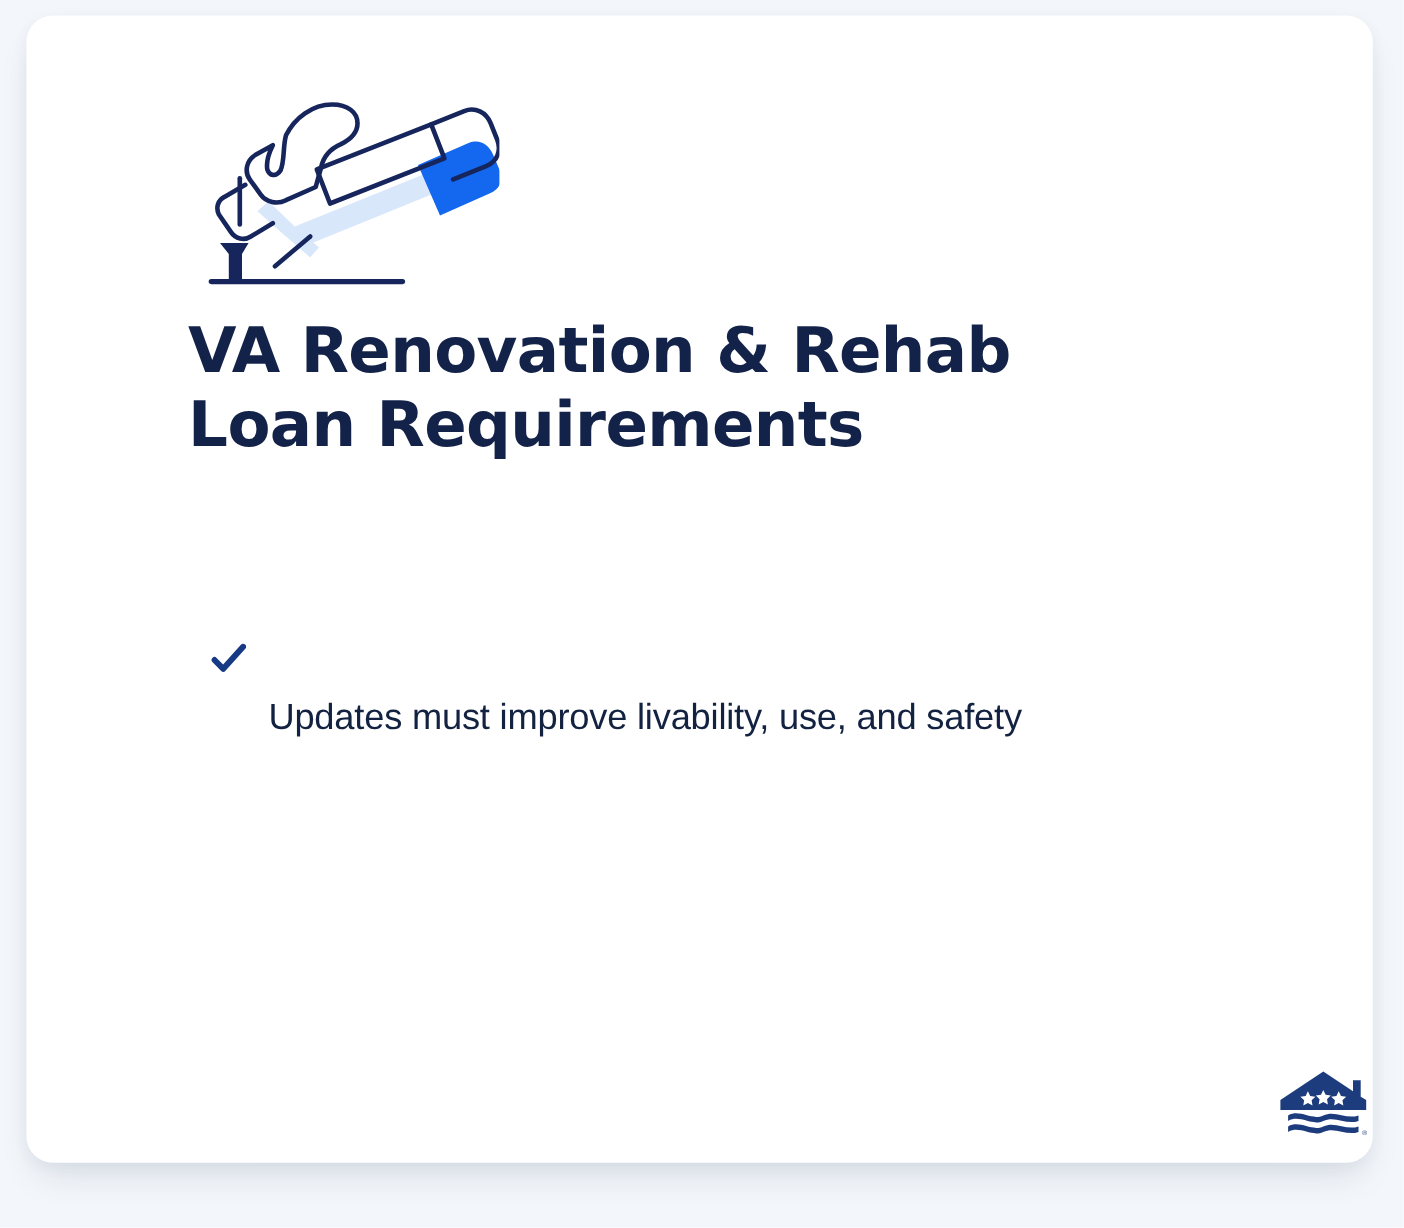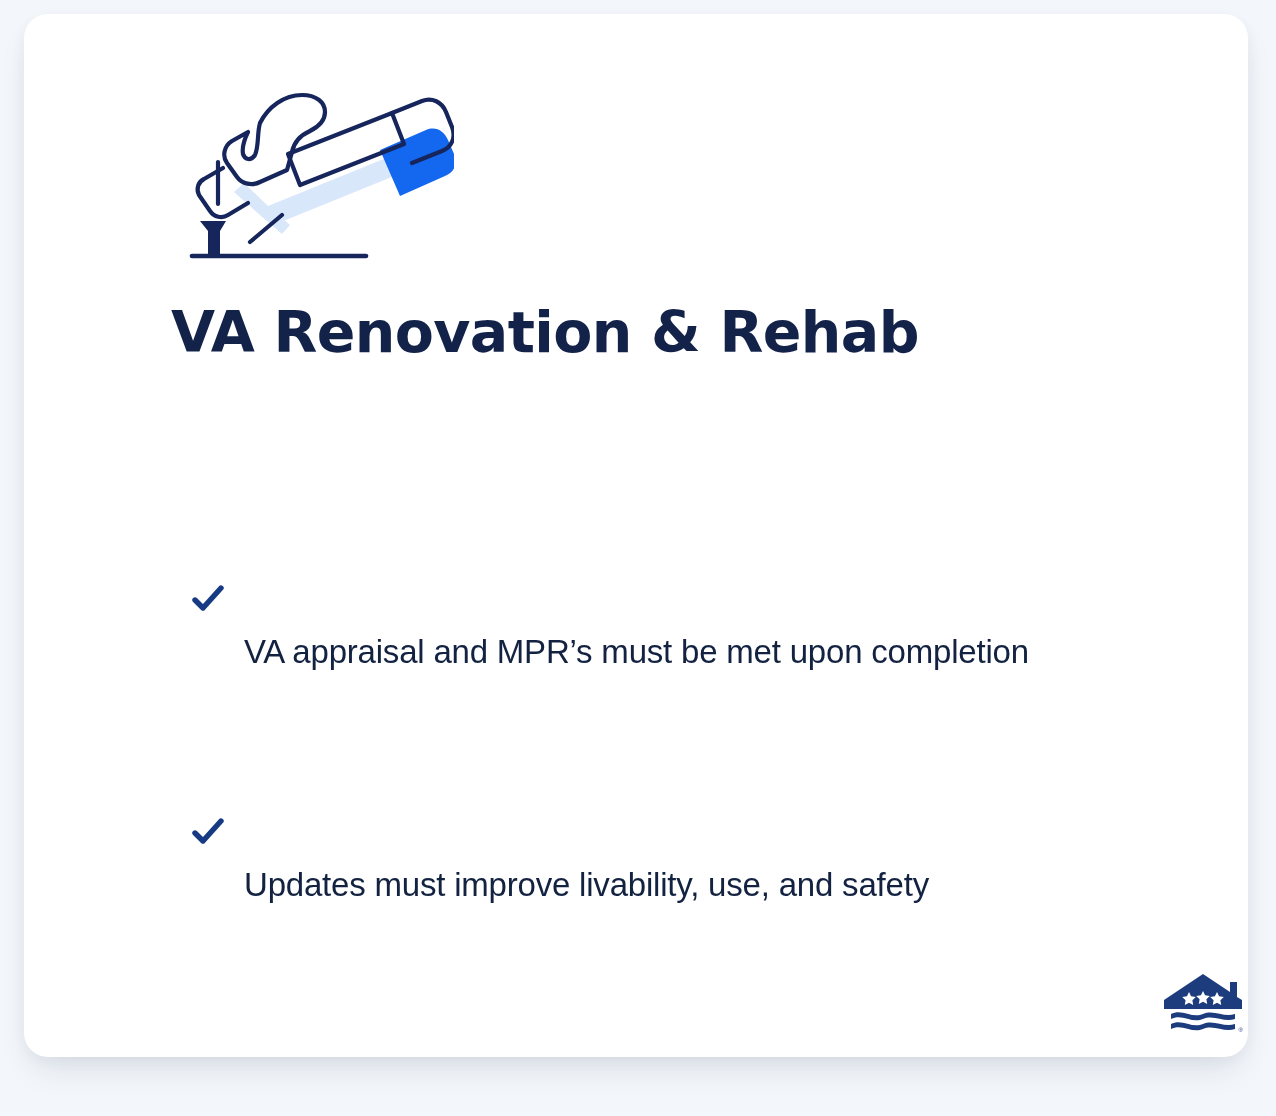--- a/index.html
+++ b/index.html
@@ -32,21 +32,21 @@
     left: 140px;
     top: 68px;
     width: 290px;
     height: 200px;
   }
 
   
   #page-title {
     position: absolute;
     left: 147px;
-    top: 285px;
+    top: 272px;
     width: 900px;
     margin: 0;
     color: #132248;
     font-family: "DejaVu Sans", sans-serif;
     font-size: 57px;
     font-weight: 700;
     line-height: 67px;
     letter-spacing: -0.6px;
   }
   #page-title .title-line {
@@ -149,32 +149,25 @@
       <g fill="#16265c">
         <path d="M36 139 L62 139 L56 149 L56 173 L44 173 L44 149 Z"></path>
       </g>
 
       <line x1="28" y1="174" x2="202" y2="174" stroke="#16265c" stroke-width="4.6" stroke-linecap="round"></line>
     </svg>
   </div>
 
   <h1 id="page-title">
     <span class="title-line">VA Renovation &amp; Rehab</span>
+    <span class="title-line">Loan Requirements</span>
   </h1>
 
   <ul id="requirements-list">
 
-    <li class="requirement-item">
-      <span class="check-icon">
-        <svg viewBox="0 0 32 32" width="32" height="32" aria-hidden="true">
-          <path d="M3 17 L11 25 L29 5" fill="none" stroke="#163a84" stroke-width="5.4" stroke-linecap="round" stroke-linejoin="round"></path>
-        </svg>
-      </span>
-      <span>VA appraisal and MPR’s must be met upon completion</span>
-    </li>
 
     <li class="requirement-item">
       <span class="check-icon">
         <svg viewBox="0 0 32 32" width="32" height="32" aria-hidden="true">
           <path d="M3 17 L11 25 L29 5" fill="none" stroke="#163a84" stroke-width="5.4" stroke-linecap="round" stroke-linejoin="round"></path>
         </svg>
       </span>
       <span>Updates must improve livability, use, and safety</span>
     </li>
 

